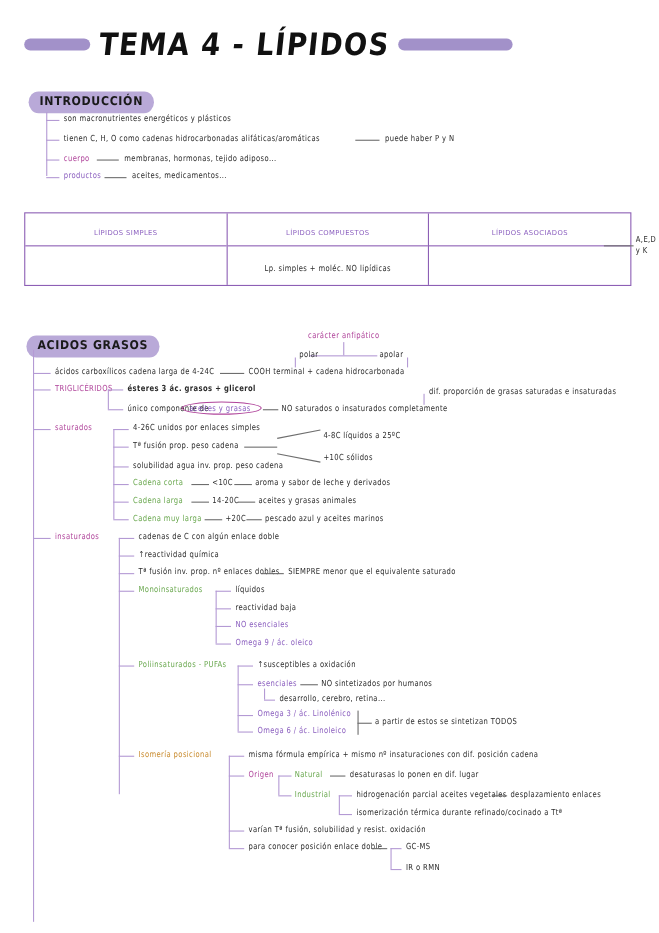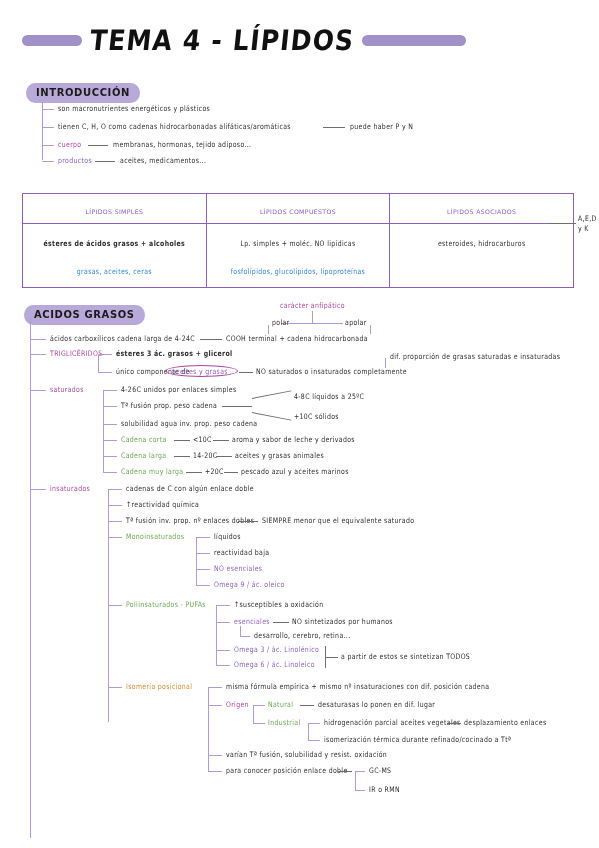--- a/index.html
+++ b/index.html
@@ -137,40 +137,34 @@
   <div class="hline" style="left:42px; top:161px; width:12px;"></div>
   <div class="at hw c-violet" style="left:58px; top:158px;">productos</div>
   <div class="hline dark" style="left:95px; top:161px; width:20px;"></div>
   <div class="at hw c-black" style="left:120px; top:158px;">aceites, medicamentos...</div>
 
   <div class="tbl">
     <div class="tcol">
       <div class="thead">
         <span class="hw c-violet">LÍPIDOS SIMPLES</span>
       </div>
-      <div class="tbody">
-        <div class="trow"><span class="hw b c-black">ésteres de ácidos grasos + alcoholes</span></div>
-        <div class="trow"><span class="hw c-blue">grasas, aceites, ceras</span></div>
-      </div>
     </div>
     <div class="tcol">
       <div class="thead">
         <span class="hw c-violet">LÍPIDOS COMPUESTOS</span>
       </div>
       <div class="tbody">
         <div class="trow"><span class="hw c-black">Lp. simples + moléc. NO lipídicas</span></div>
-        <div class="trow"><span class="hw c-blue">fosfolípidos, glucolípidos, lipoproteínas</span></div>
       </div>
     </div>
     <div class="tcol">
       <div class="thead">
         <span class="hw c-violet">LÍPIDOS ASOCIADOS</span>
       </div>
       <div class="tbody">
-        <div class="trow"><span class="hw c-black">esteroides, hidrocarburos</span></div>
       </div>
     </div>
   </div>
   <div class="tbl-note-line"></div>
   <div class="at hw c-black" style="left:578px; top:216px;">A,E,D</div>
   <div class="at hw c-black" style="left:578px; top:226px;">y K</div>
 
   <div class="badge" style="left:24px; top:306px;">ACIDOS GRASOS</div>
 
   <div class="at hw c-magenta" style="left:280px; top:303px;">carácter anfipático</div>

